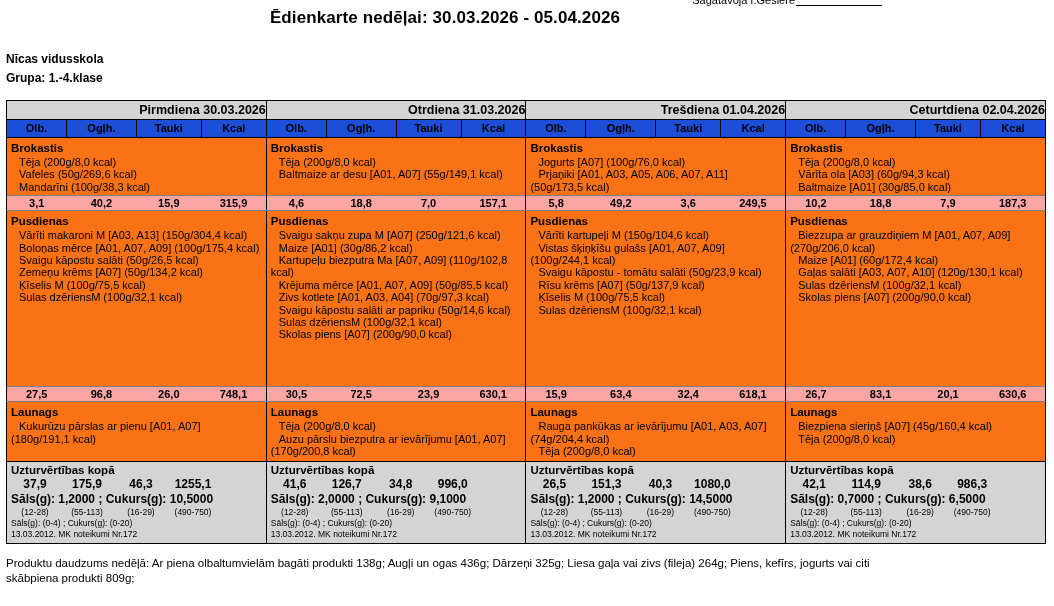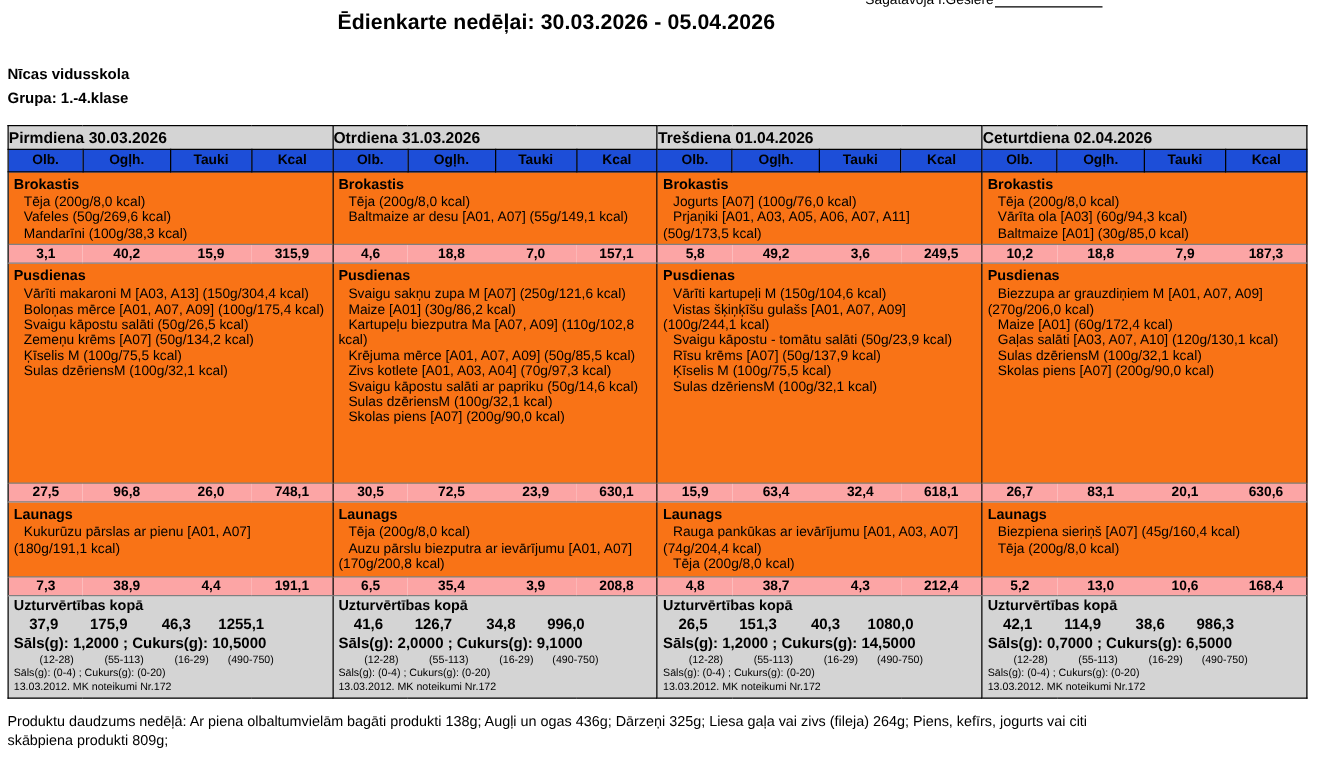--- a/index.html
+++ b/index.html
@@ -74,21 +74,21 @@
   table.menu col.c-olb   { width: 48px; }
   table.menu col.c-ogl   { width: 56px; }
   table.menu col.c-tauki { width: 52px; }
   table.menu col.c-kcal  { width: 52px; }
 
   td, th { padding: 0; }
 
   .dayhead {
     background: #d4d4d4;
     border: 1px solid #000;
-    text-align: left;
+    text-align: right;
     font-size: 12.5px;
     font-weight: bold;
     height: 18px;
     line-height: 18px;
   }
   .colhead {
     background: #1d4ed8;
     border: 1px solid #000;
     text-align: center;
     font-size: 11px;
@@ -162,21 +162,21 @@
   .tot-salt {
     font-size: 12px;
     font-weight: bold;
     line-height: 15px;
   }
   .tot-ranges {
     display: flex;
     font-size: 8.5px;
     line-height: 11px;
   }
-  .tot-ranges span { text-align: right; }
+  .tot-ranges span { text-align: center; }
   .tot-ranges span.n1 { width: 48px; }
   .tot-ranges span.n2 { width: 56px; }
   .tot-ranges span.n3 { width: 52px; }
   .tot-ranges span.n4 { width: 52px; }
   .tot-note {
     font-size: 8.5px;
     line-height: 11px;
   }
   .tot-law {
     font-size: 8.5px;
@@ -392,38 +392,20 @@
           </td>
           <td class="mealcell" colspan="4" style="height: 54px;">
             <div class="meal-title">Launags</div>
             <div class="meal-items">
               <div class="item">Biezpiena sieriņš [A07] (45g/160,4 kcal)</div>
               <div class="item">Tēja  (200g/8,0 kcal)</div>
             </div>
           </td>
         </tr>
         <tr>
-          <td class="sub first-of-day">7,3</td>
-          <td class="sub">38,9</td>
-          <td class="sub">4,4</td>
-          <td class="sub last-of-day">191,1</td>
-          <td class="sub first-of-day">6,5</td>
-          <td class="sub">35,4</td>
-          <td class="sub">3,9</td>
-          <td class="sub last-of-day">208,8</td>
-          <td class="sub first-of-day">4,8</td>
-          <td class="sub">38,7</td>
-          <td class="sub">4,3</td>
-          <td class="sub last-of-day">212,4</td>
-          <td class="sub first-of-day">5,2</td>
-          <td class="sub">13,0</td>
-          <td class="sub">10,6</td>
-          <td class="sub last-of-day">168,4</td>
-        </tr>
-        <tr>
           <td class="totcell bottom-edge" colspan="4">
             <div class="tot-title">Uzturvērtības kopā</div>
             <div class="tot-nums">
               <span class="n1">37,9</span>
               <span class="n2">175,9</span>
               <span class="n3">46,3</span>
               <span class="n4">1255,1</span>
             </div>
             <div class="tot-salt">Sāls(g): 1,2000 ; Cukurs(g): 10,5000</div>
             <div class="tot-ranges">

